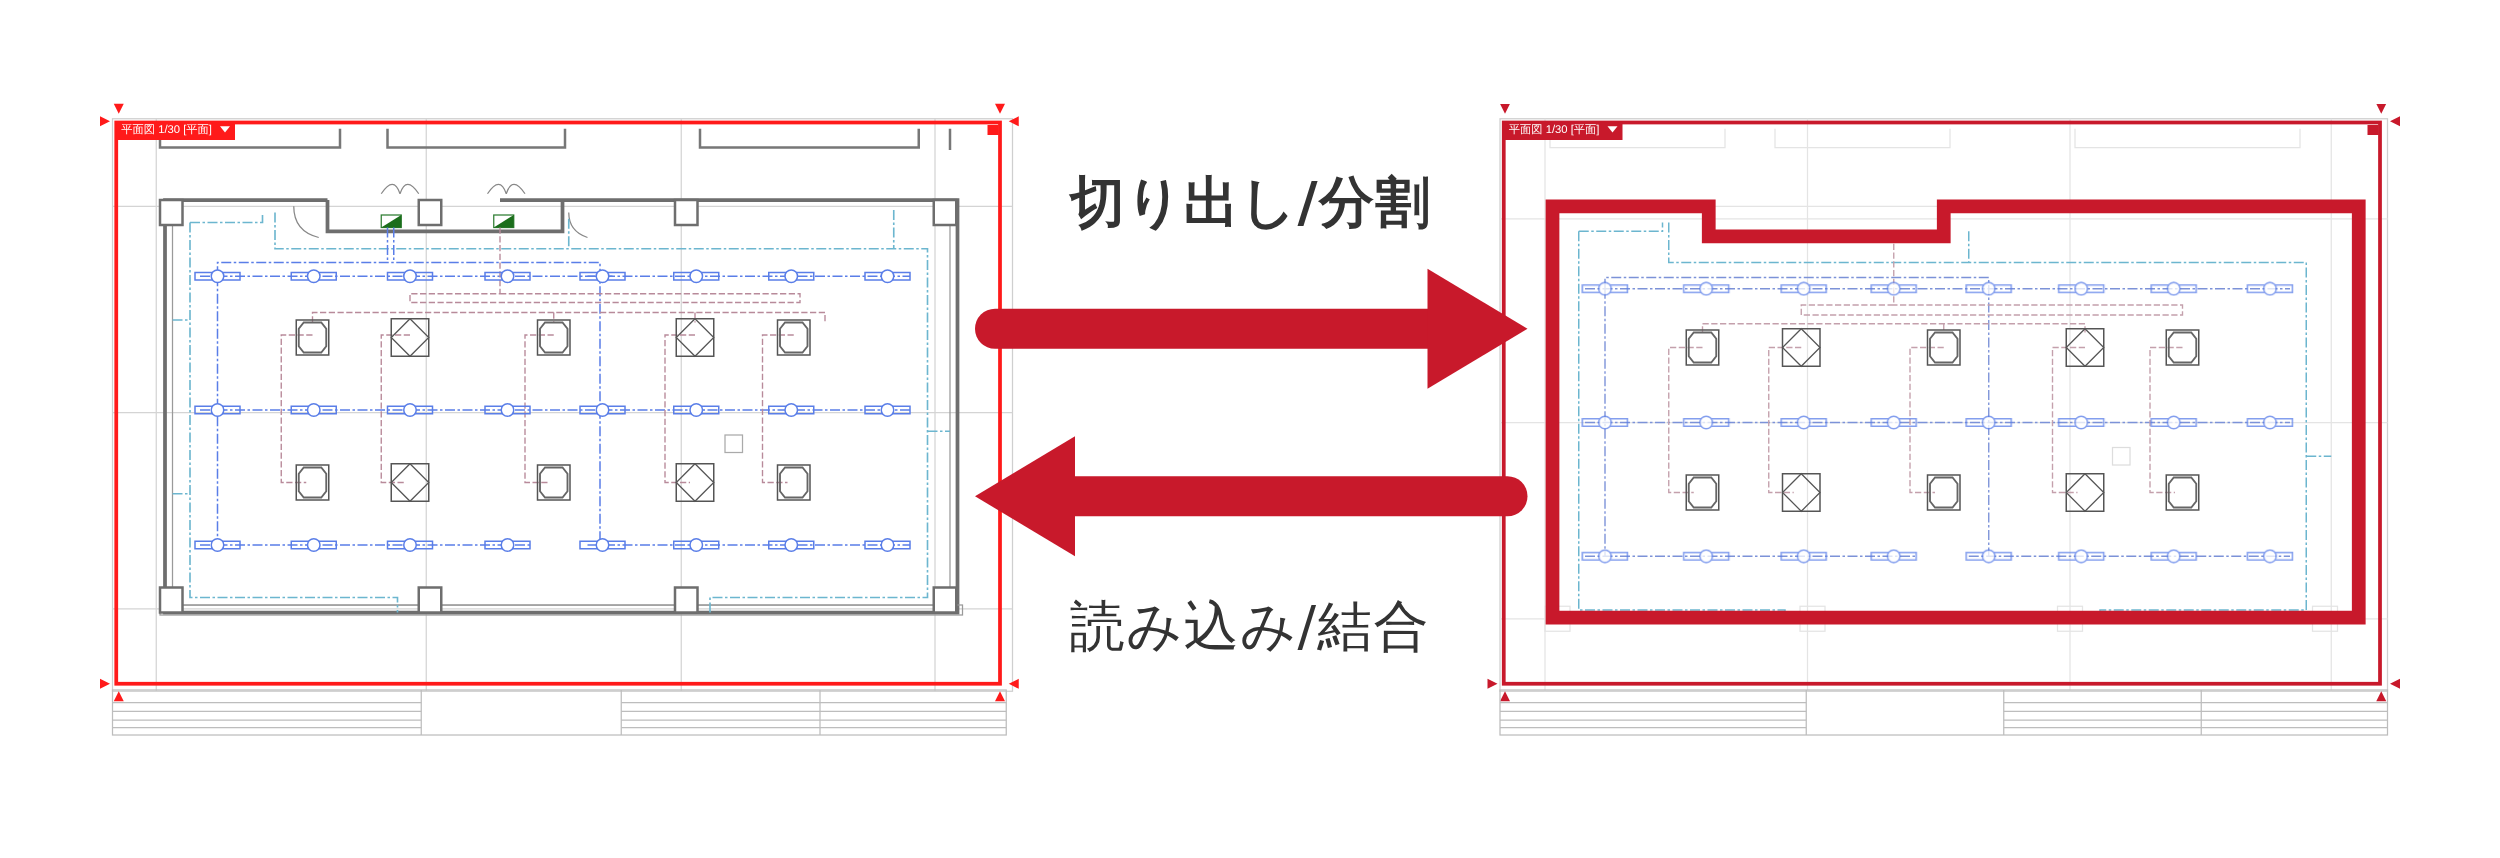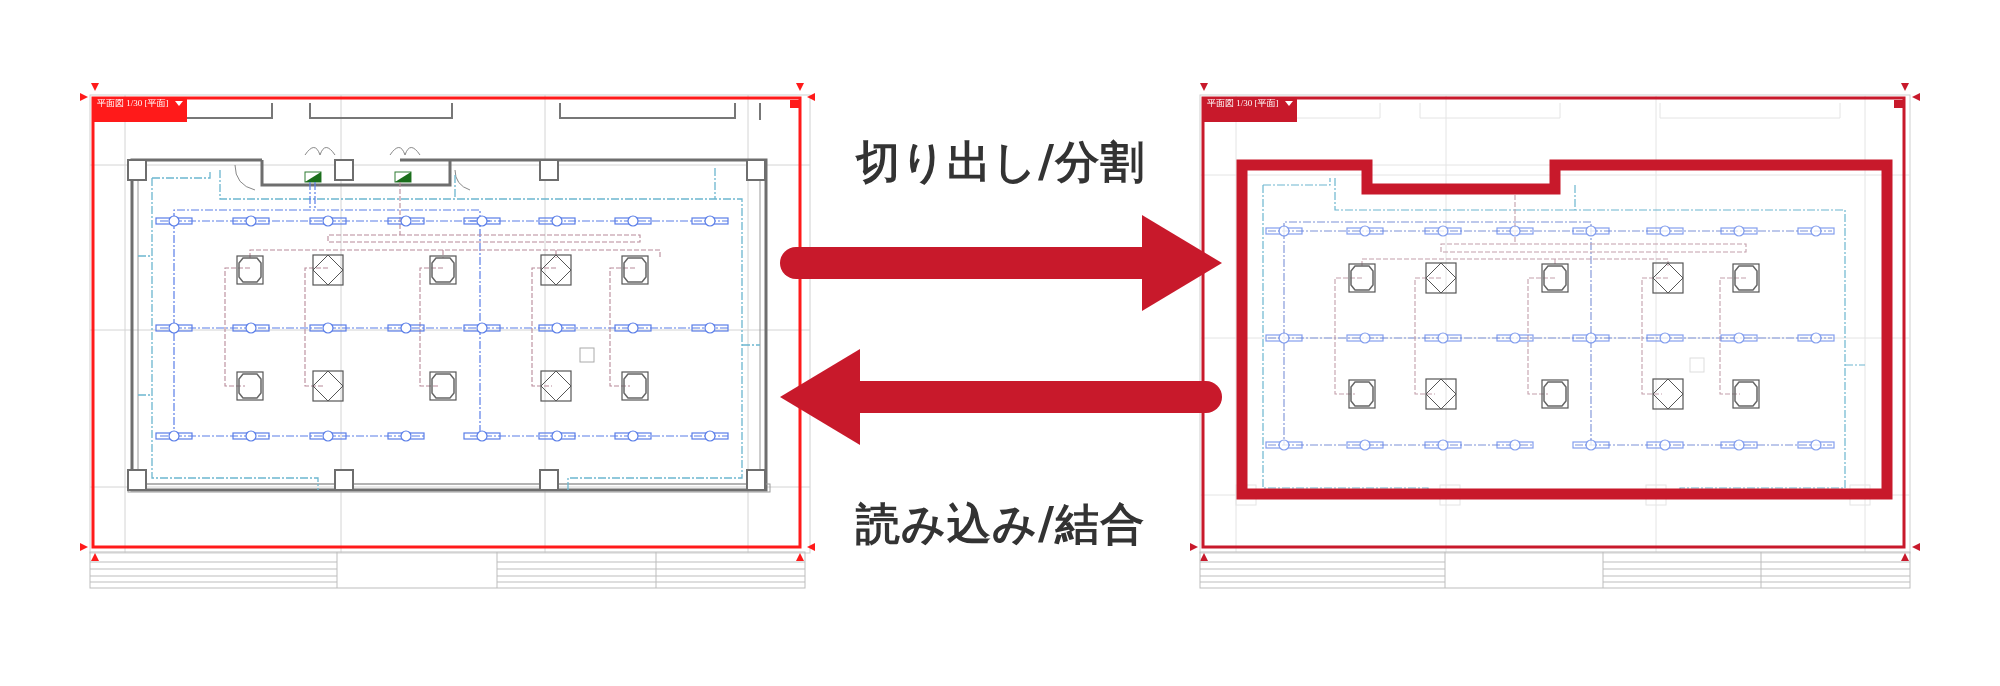--- a/index.html
+++ b/index.html
@@ -1,22 +1,22 @@
 <!DOCTYPE html>
 <html><head>
 <meta charset="utf-8">
 <style>
   html, body { margin: 0; padding: 0; background: #ffffff; }
   body { width: 2000px; height: 686px; position: relative; overflow: hidden;
          font-family: "DejaVu Sans", sans-serif; }
   .canvas { position: absolute; left: 0; top: 0; width: 2000px; height: 686px; }
   .caption { position: absolute; font-size: 44px; color: #333333;
              font-family: "DejaVu Sans", sans-serif; letter-spacing: 1px; white-space: nowrap; }
-  .view-tab { position: absolute; height: 24px; color: #ffffff; font-size: 9px; line-height: 11px;
-              padding: 0 4px; font-family: Liberation Serif, serif; white-space: nowrap; }
+  .view-tab { position: absolute; height: 14px; color: #ffffff; font-size: 9px; line-height: 11px;
+              padding: 0 4px; font-family: Liberation Sans, sans-serif; white-space: nowrap; }
   .view-tab .caret { display: inline-block; width: 0; height: 0; margin-left: 6px;
                      border-left: 4px solid transparent; border-right: 4px solid transparent;
                      border-top: 5px solid #ffffff; vertical-align: middle; }
 </style>
 </head>
 <body>
 
 <div class="canvas">
 <svg width="2000" height="686" viewBox="0 0 2000 686" xmlns="http://www.w3.org/2000/svg">
   <defs>
@@ -327,14 +327,14 @@
 
 <div class="view-tab" style="left:93px; top:98px; background:#ff1a1a;">
   <span>平面図 1/30 [平面]</span><span class="caret"></span>
 </div>
 <div class="view-tab" style="left:1203px; top:98px; background:#c8192b;">
   <span>平面図 1/30 [平面]</span><span class="caret"></span>
 </div>
 
 
 <div class="caption" style="left:856px; top:133px;font-weight:bold;">切り出し/分割</div>
-<div class="caption" style="left:856px; top:495px;font-weight:bold;">読み込み/結合</div>
+<div class="caption" style="left:856px; top:472px;">読み込み/結合</div>
 </div>
 
 </body></html>

